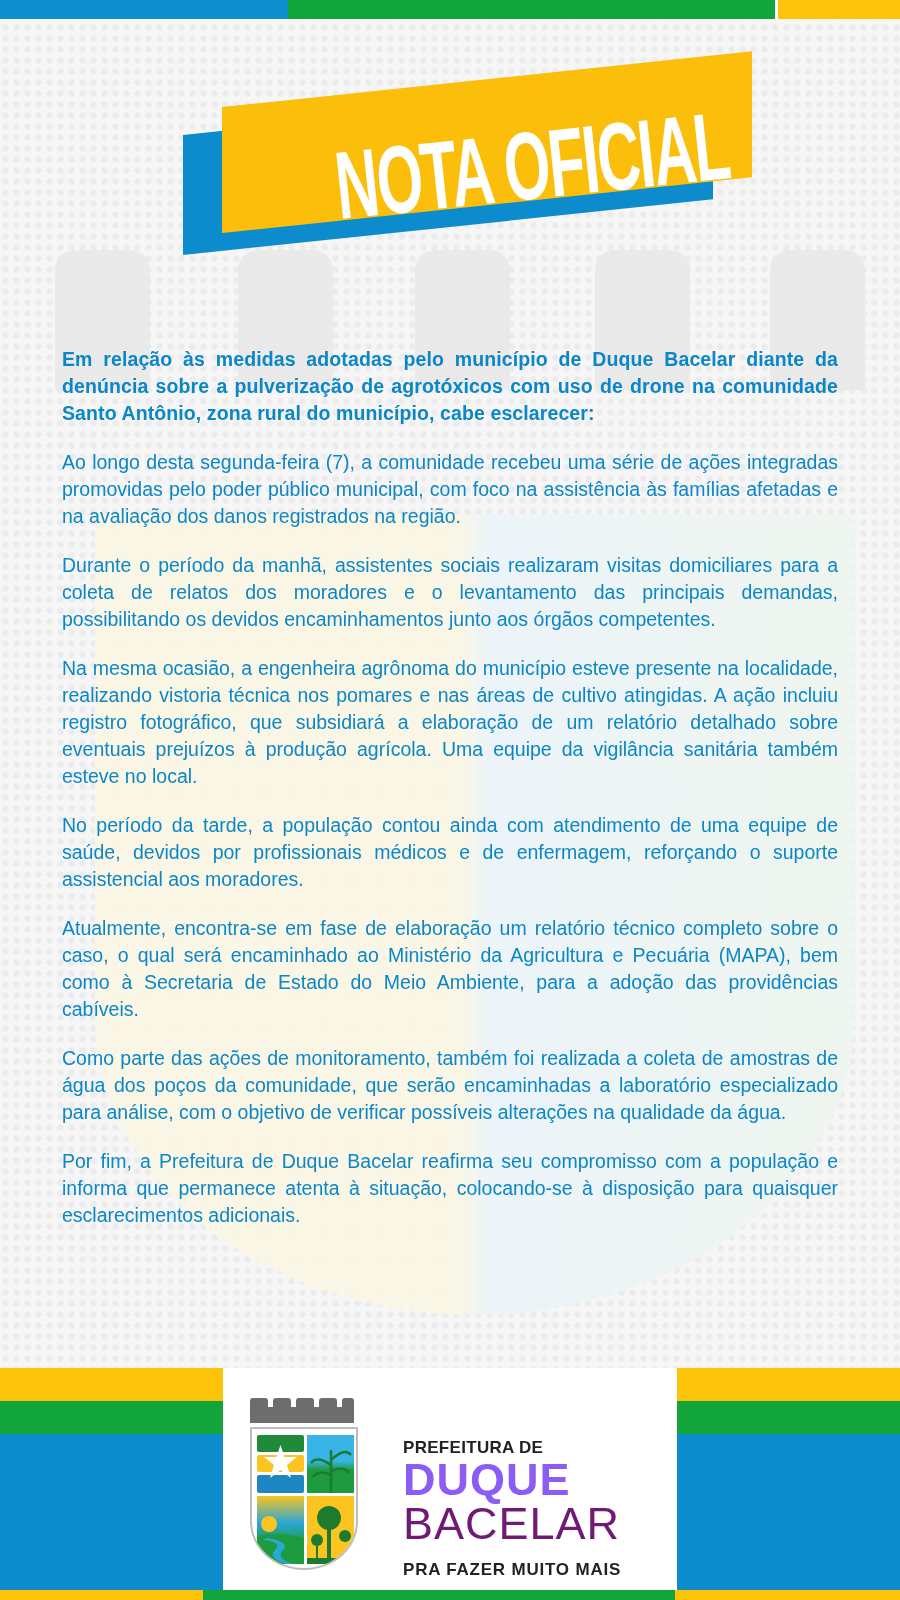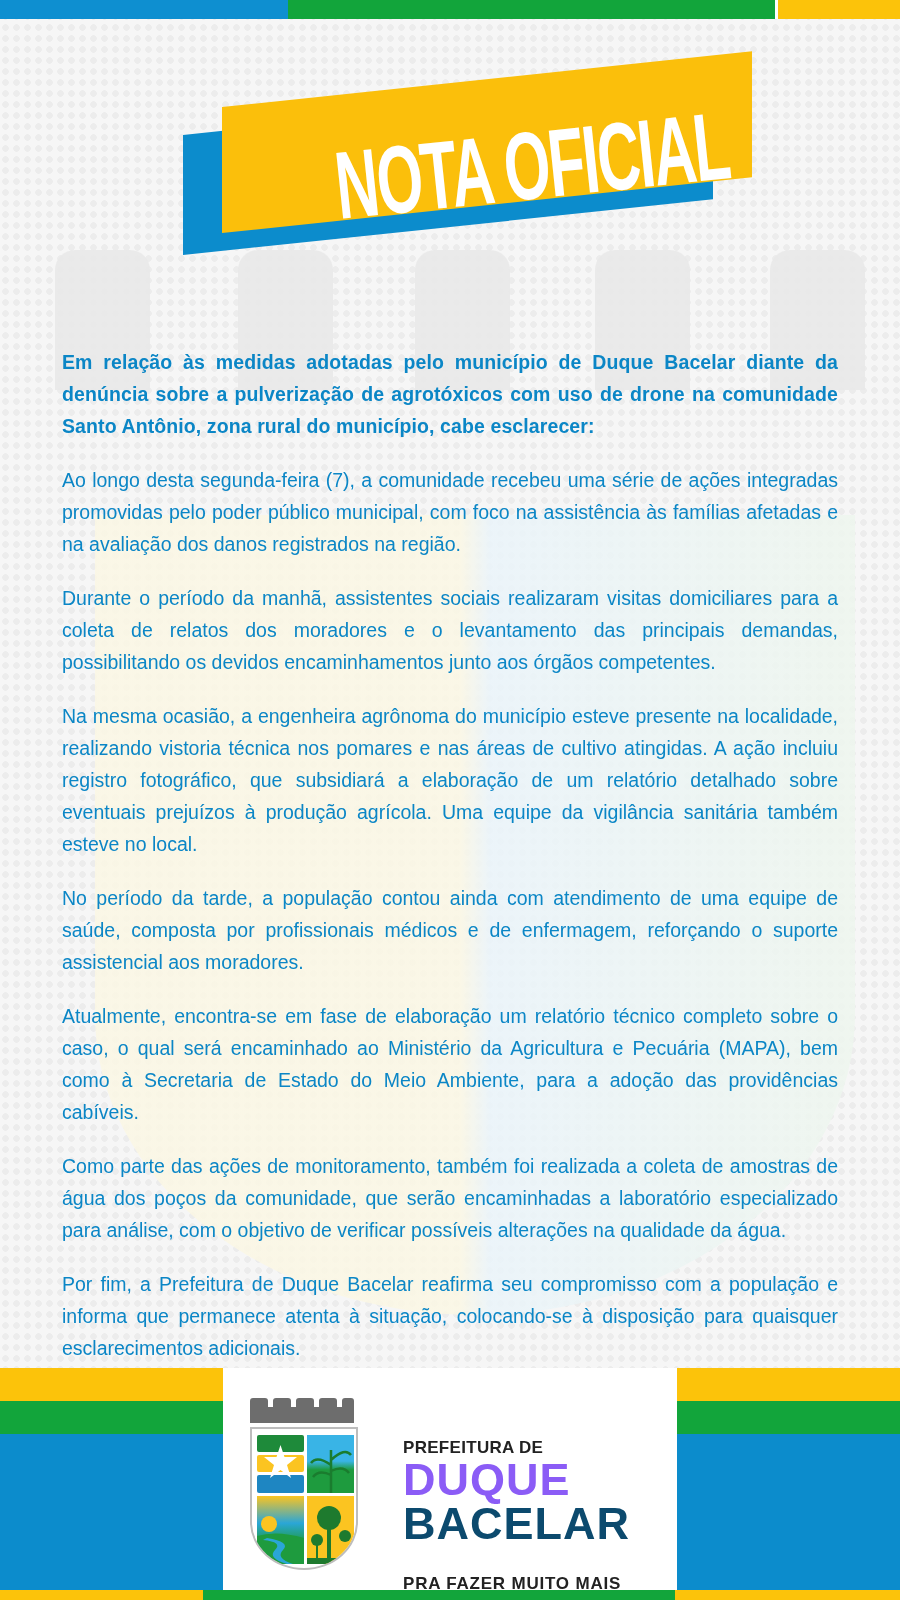--- a/index.html
+++ b/index.html
@@ -41,21 +41,21 @@
     color: #ffffff; font-family: "Liberation Sans", sans-serif; font-weight: 700;
     font-size: 96px; letter-spacing: -3px; line-height: 130px; text-align: center;
     transform: rotate(-6deg) scaleX(0.62); transform-origin: center center;
     white-space: nowrap;
   }
 
   
   .content {
     position: absolute; left: 62px; top: 346px; width: 776px;
     color: #0b86c6; font-family: "Liberation Sans", sans-serif;
-    font-size: 19.5px; line-height: 32px; text-align: justify;
+    font-size: 19.5px; line-height: 27px; text-align: justify;
   }
   .content p { margin-bottom: 22px; }
   .content p.lead { font-weight: 700; letter-spacing: 0.1px; }
 
   
   .footer { position: absolute; left: 0; top: 1368px; width: 900px; height: 232px; }
   .f-band { position: absolute; height: 100%; top: 0; width: 223px; }
   .f-left { left: 0; }
   .f-right { right: 0; width: 223px; }
   .f-band .y { height: 33px; background: #fcc30a; }
@@ -75,22 +75,22 @@
   }
   .q { position: absolute; }
   .q1 { left: 5px; top: 6px; width: 47px; height: 58px; }
   .q2 { left: 55px; top: 6px; width: 47px; height: 58px; background: linear-gradient(180deg,#39b4e6 0%,#39b4e6 45%,#1e9b3e 60%,#1e9b3e 100%); }
   .q3 { left: 5px; top: 67px; width: 47px; height: 68px; background: linear-gradient(180deg,#fbc421 0%,#2aa6d7 40%,#1e9b3e 70%); }
   .q4 { left: 55px; top: 67px; width: 47px; height: 68px; background: #fbc421; }
 
   .brand { position: absolute; left: 180px; top: 70px; }
   .brand-pre { color: #222; font-weight: 700; font-size: 17px; letter-spacing: 0.3px; }
   .brand-duque { color: #8b5cf6; font-weight: 700; font-size: 45px; line-height: 44px; letter-spacing: 1px; }
-  .brand-bacelar { color: #0c4a6e; font-weight: 700; font-size: 45px; line-height: 44px; letter-spacing: 1px; text-align: center; }
-  .brand-slogan { color: #222; font-size: 17px; margin-top: 28px; letter-spacing: 0.8px; font-weight: 700; }
+  .brand-bacelar { color: #701a75; font-weight: 400; font-size: 45px; line-height: 44px; letter-spacing: 1px; }
+  .brand-slogan { color: #222; font-size: 17px; margin-top: 14px; letter-spacing: 0.8px; font-weight: 700; }
 </style>
 </head>
 <body>
 
 <div class="top-stripes">
   <div class="stripe-blue-top"></div>
   <div class="stripe-green-top"></div>
   <div class="stripe-yellow-top"></div>
 </div>
 
@@ -107,21 +107,21 @@
   <div class="title-blue"></div>
   <div class="title-yellow"></div>
   <div class="title-text">NOTA OFICIAL</div>
 </div>
 
 <div class="content">
   <p class="lead">Em relação às medidas adotadas pelo município de Duque Bacelar diante da denúncia sobre a pulverização de agrotóxicos com uso de drone na comunidade Santo Antônio, zona rural do município, cabe esclarecer:</p>
   <p>Ao longo desta segunda-feira (7), a comunidade recebeu uma série de ações integradas promovidas pelo poder público municipal, com foco na assistência às famílias afetadas e na avaliação dos danos registrados na região.</p>
   <p>Durante o período da manhã, assistentes sociais realizaram visitas domiciliares para a coleta de relatos dos moradores e o levantamento das principais demandas, possibilitando os devidos encaminhamentos junto aos órgãos competentes.</p>
   <p>Na mesma ocasião, a engenheira agrônoma do município esteve presente na localidade, realizando vistoria técnica nos pomares e nas áreas de cultivo atingidas. A ação incluiu registro fotográfico, que subsidiará a elaboração de um relatório detalhado sobre eventuais prejuízos à produção agrícola. Uma equipe da vigilância sanitária também esteve no local.</p>
-  <p>No período da tarde, a população contou ainda com atendimento de uma equipe de saúde, composta por profissionais médicos e de enfermagem, reforçando o suporte assistencial aos moradores.</p>
+  <p>No período da tarde, a população contou ainda com atendimento de uma equipe de saúde, devidos por profissionais médicos e de enfermagem, reforçando o suporte assistencial aos moradores.</p>
   <p>Atualmente, encontra-se em fase de elaboração um relatório técnico completo sobre o caso, o qual será encaminhado ao Ministério da Agricultura e Pecuária (MAPA), bem como à Secretaria de Estado do Meio Ambiente, para a adoção das providências cabíveis.</p>
   <p>Como parte das ações de monitoramento, também foi realizada a coleta de amostras de água dos poços da comunidade, que serão encaminhadas a laboratório especializado para análise, com o objetivo de verificar possíveis alterações na qualidade da água.</p>
   <p>Por fim, a Prefeitura de Duque Bacelar reafirma seu compromisso com a população e informa que permanece atenta à situação, colocando-se à disposição para quaisquer esclarecimentos adicionais.</p>
 </div>
 
 <div class="footer">
   <div class="f-band f-left">
     <div class="y"></div>
       <div class="g"></div>
       <div class="b"></div>

